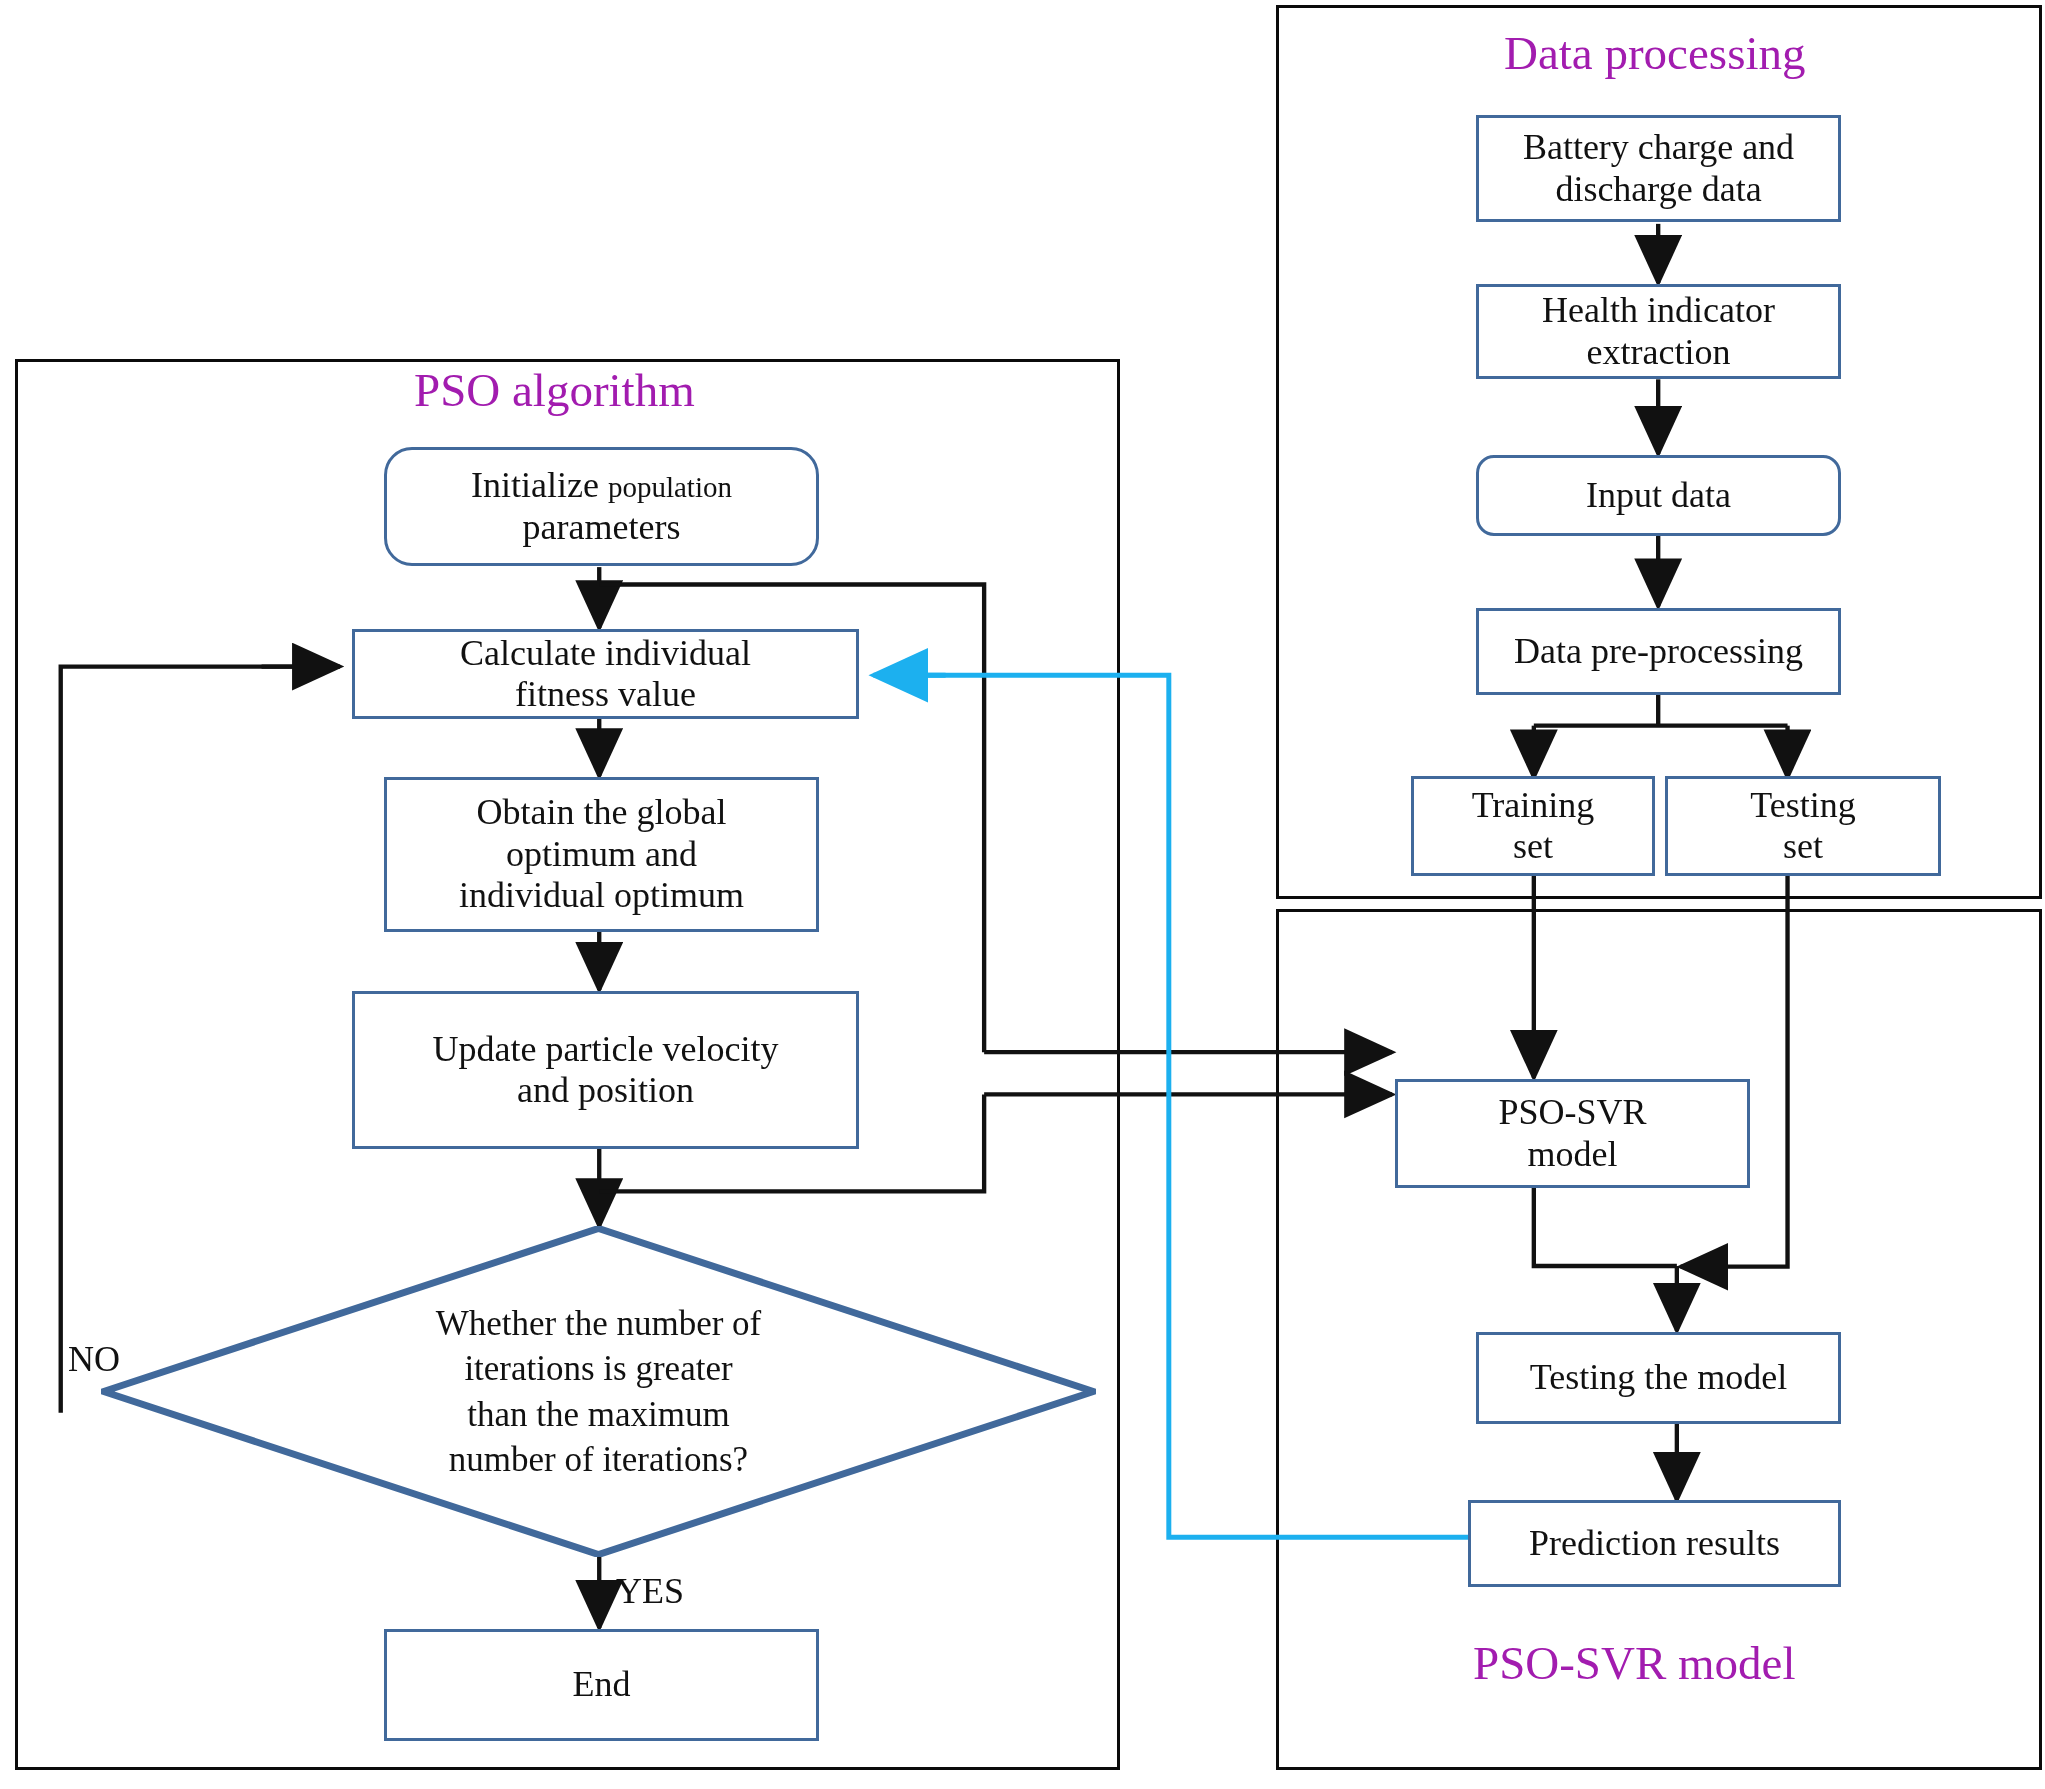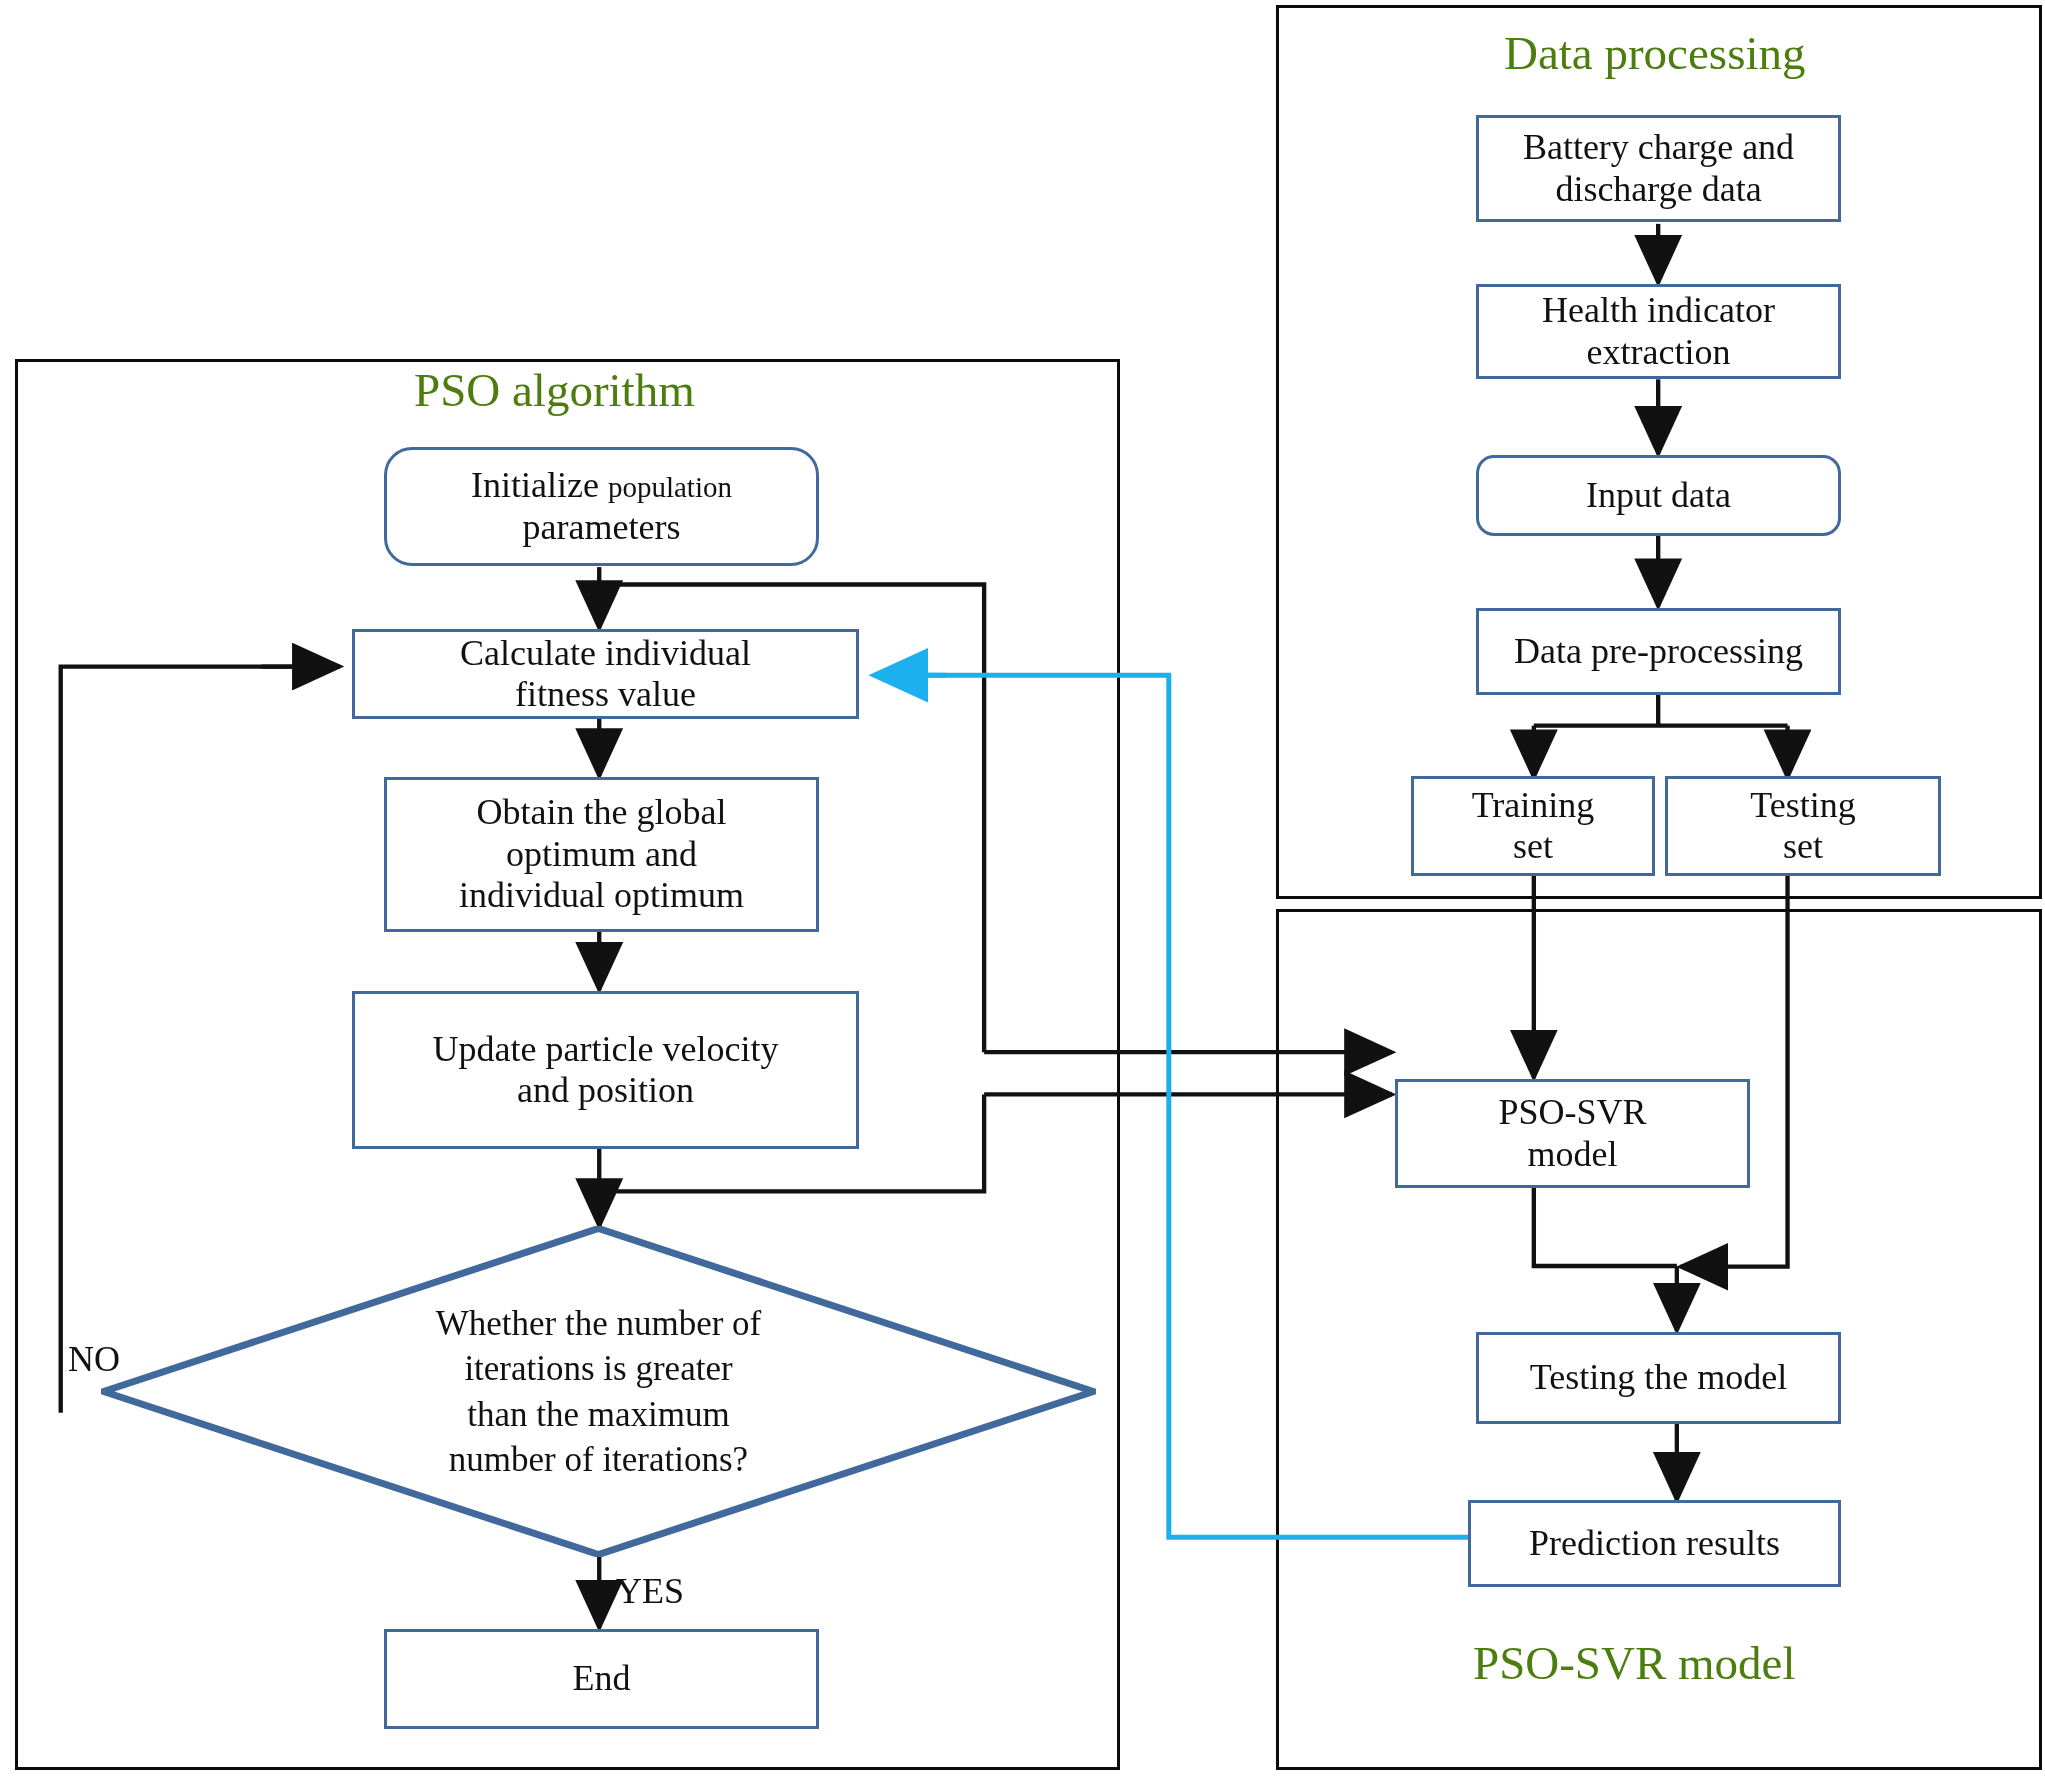--- a/index.html
+++ b/index.html
@@ -15,21 +15,21 @@
 
   .panel{
     position:absolute;
     border:3.7px solid #0b0b0b;
     background:transparent;
     box-sizing:border-box;
   }
   .panel-title{
     position:absolute;
     font-size:47px;
-    color:#4d7c0f;
+    color:#a21caf;
     white-space:nowrap;
     line-height:1;
     font-family:"Liberation Serif",serif;
   }
 
   .node{
     position:absolute;
     box-sizing:border-box;
     border:3.1px solid #41699b;
     background:#ffffff;
@@ -176,21 +176,21 @@
       <polygon points="800,4 1596,266 800,528 4,266" fill="#ffffff" stroke="#41699b" stroke-width="7" vector-effect="non-scaling-stroke"></polygon>
     </svg>
     <span class="dtext">
       <span>Whether the number of</span><br>
       <span>iterations is greater</span><br>
       <span>than the maximum</span><br>
       <span>number of iterations?</span>
     </span>
   </div>
 
-  <div class="node" style="left:384px;top:1629px;width:435px;height:100px;">
+  <div class="node" style="left:384px;top:1629px;width:435px;height:112px;">
     <span class="txt">End</span>
   </div>
 
   <div class="edgelabel" style="left:68px;top:1338px;">NO</div>
 
   <div class="edgelabel" style="left:616px;top:1570px;">YES</div>
 
   <div class="node" style="left:1476px;top:115px;width:365px;height:107px;">
     <span class="txt">
       <span>Battery charge and</span><br>

